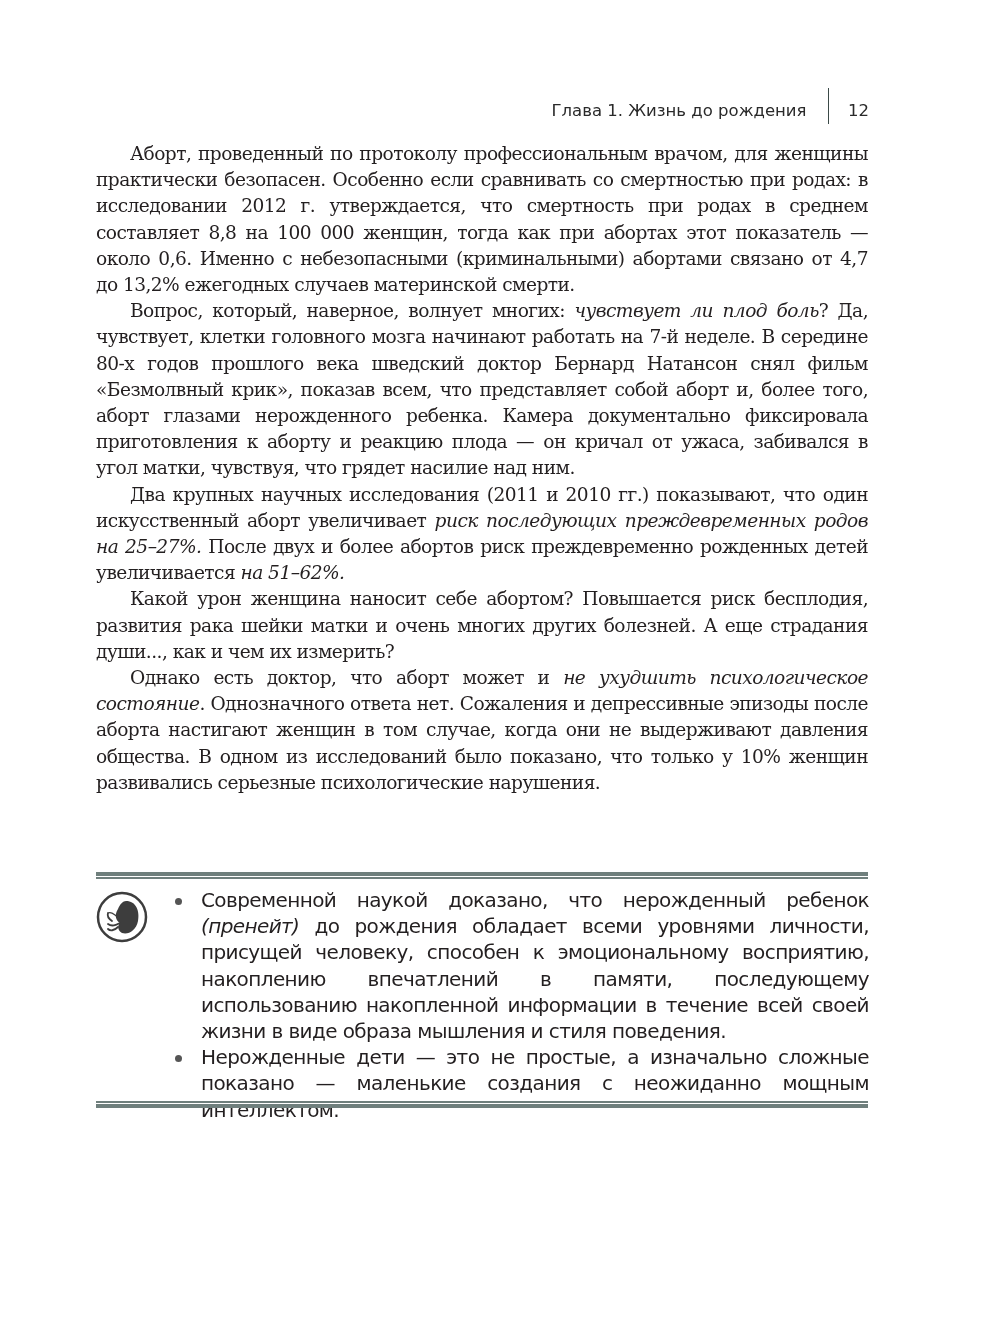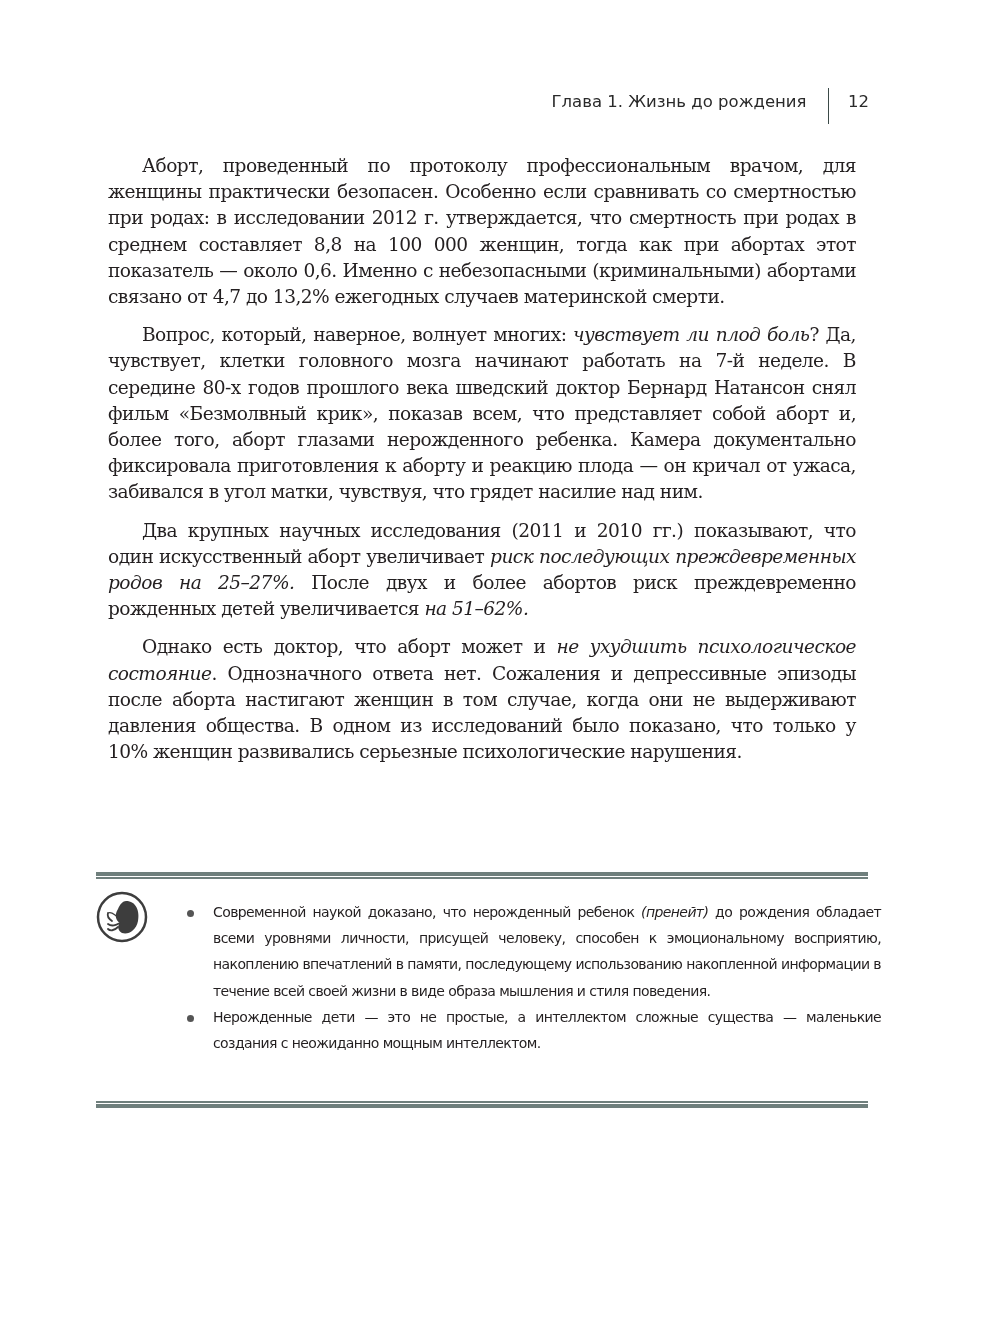--- a/index.html
+++ b/index.html
@@ -1,42 +1,42 @@
 <!DOCTYPE html>
 <html><head>
 <meta charset="utf-8">
 <style>
   html, body { margin: 0; padding: 0; background: #ffffff; }
   body { width: 1000px; height: 1317px; position: relative; overflow: hidden; color: #231f20; }
   .running-head {
     position: absolute; top: 92px; right: 131px;
-    display: flex; align-items: flex-start;
+    display: flex; align-items: center;
     font-family: "DejaVu Sans", sans-serif; font-size: 16.5px; color: #2a2a2a;
   }
   .running-head .sep { width: 1.5px; height: 36px; background: #3b4a48; margin: 0 19px 0 21px; position: relative; top: -4px; }
   .body-text {
     position: absolute; left: 96px; top: 141px; width: 772px;
     font-family: "DejaVu Serif", serif; font-size: 18.6px; line-height: 26.2px;
     text-align: justify; hyphens: manual; letter-spacing: -0.55px; word-spacing: 0px;
   }
-  .body-text p { margin: 12px; text-indent: 34px; }
+  .body-text p { margin: 0; text-indent: 34px; }
   .body-text em { font-style: italic; }
   .rule-top, .rule-bottom { position: absolute; left: 96px; width: 772px; }
   .rule-top { top: 872px; }
   .rule-bottom { top: 1101px; }
   .rule-thin { height: 1.5px; background: #6f7f7d; }
   .rule-gap { height: 1.5px; }
   .rule-thick { height: 3.5px; background: #6f7f7d; }
   .callout-icon {
     position: absolute; left: 96px; top: 891px; width: 52px; height: 52px;
   }
   .callout-list {
     position: absolute; left: 170px; top: 886px; width: 698px;
-    margin: 13px; padding: 0; list-style: none;
-    font-family: "DejaVu Sans", sans-serif; font-size: 14px; line-height: 26.2px;
+    margin: 1px; padding: 0; list-style: none;
+    font-family: "DejaVu Sans", sans-serif; font-size: 20px; line-height: 26.2px;
     text-align: justify; letter-spacing: -0.6px; color: #231f20;
   }
   .callout-list li { position: relative; padding-left: 30px; }
   .callout-list li .bullet {
     position: absolute; left: 4px; top: 11px; width: 7px; height: 7px; border-radius: 50%; background: #555;
   }
   .callout-list em { font-style: italic; }
 </style>
 </head>
 <body>
@@ -44,40 +44,41 @@
 <div class="running-head">
   <span>Глава 1.  Жизнь до рождения</span>
   <span class="sep"></span>
   <span>12</span>
 </div>
 
 <div class="body-text">
   <p><span>Аборт, проведенный по протоколу профессиональным врачом, для женщины практически безопасен. Особенно если сравнивать со смертностью при родах: в исследовании 2012 г. утверждается, что смертность при родах в среднем составляет 8,8 на 100 000 женщин, тогда как при абортах этот показатель — около 0,6. Именно с небезопасными (криминальными) абортами связано от 4,7 до 13,2% ежегодных случаев материнской смерти.</span></p>
   <p><span>Вопрос, который, наверное, волнует многих: </span><em>чувствует ли плод боль</em><span>? Да, чувствует, клетки головного мозга начинают работать на 7-й неделе. В середине 80-х годов прошлого века шведский доктор Бернард Натансон снял фильм «Безмолвный крик», показав всем, что представляет собой аборт и, более того, аборт глазами нерожденного ребенка. Камера документально фиксировала приготовления к аборту и реакцию плода — он кричал от ужаса, забивался в угол матки, чувствуя, что грядет насилие над ним.</span></p>
   <p><span>Два крупных научных исследования (2011 и 2010 гг.) показывают, что один искусственный аборт увеличивает </span><em>риск последующих преждевременных родов на 25–27%.</em><span> После двух и более абортов риск преждевременно рожденных детей увеличивается </span><em>на 51–62%.</em></p>
+  <p><span>Какой урон женщина наносит себе абортом? Повышается риск бесплодия, развития рака шейки матки и очень многих других болезней. А еще страдания души..., как и чем их измерить?</span></p>
   <p><span>Однако есть доктор, что аборт может и </span><em>не ухудшить психологическое состояние</em><span>. Однозначного ответа нет. Сожаления и депрессивные эпизоды после аборта настигают женщин в том случае, когда они не выдерживают давления общества. В одном из исследований было показано, что только у 10% женщин развивались серьезные психологические нарушения.</span></p>
 </div>
 
 <div class="rule-top">
   <div class="rule-thick"></div>
     <div class="rule-gap"></div>
     <div class="rule-thin"></div>
 </div>
 
 <div class="callout-icon">
   <svg width="52" height="52" viewBox="0 0 52 52">
     <circle cx="26" cy="26" r="24" fill="none" stroke="#3d3d3d" stroke-width="2.5"></circle>
     <path d="M30 10 C40 10 44 20 42 30 C40 40 32 44 26 42 C22 40 21 35 24 32 C20 30 18 24 22 18 C24 13 27 10 30 10 Z" fill="#3d3d3d"></path>
     <path d="M24 32 C20 34 16 36 12 33 M22 36 C18 40 14 40 12 38 M16 30 C13 28 11 25 12 22" fill="none" stroke="#3d3d3d" stroke-width="1.8" stroke-linecap="round"></path>
     <path d="M12 22 C16 20 18 24 22 26" fill="none" stroke="#3d3d3d" stroke-width="1.2"></path>
   </svg>
 </div>
 
 <ul class="callout-list">
   <li><span class="bullet"></span><span>Современной наукой доказано, что нерожденный ребенок </span><em>(пренейт)</em><span> до рождения обладает всеми уровнями личности, присущей человеку, способен к эмоциональному восприятию, накоплению впечатлений в памяти, последующему использованию накопленной информации в течение всей своей жизни в виде образа мышления и стиля поведения.</span></li>
-  <li><span class="bullet"></span><span>Нерожденные дети — это не простые, а интеллектом сложные существа — маленькие создания с неожиданно мощным интеллектом.</span></li>
+  <li><span class="bullet"></span><span>Нерожденные дети — это не простые, а изначально сложные показано — маленькие создания с неожиданно мощным интеллектом.</span></li>
 </ul>
 
 <div class="rule-bottom">
   <div class="rule-thin"></div>
     <div class="rule-gap"></div>
     <div class="rule-thick"></div>
 </div>
 
 </body></html>

